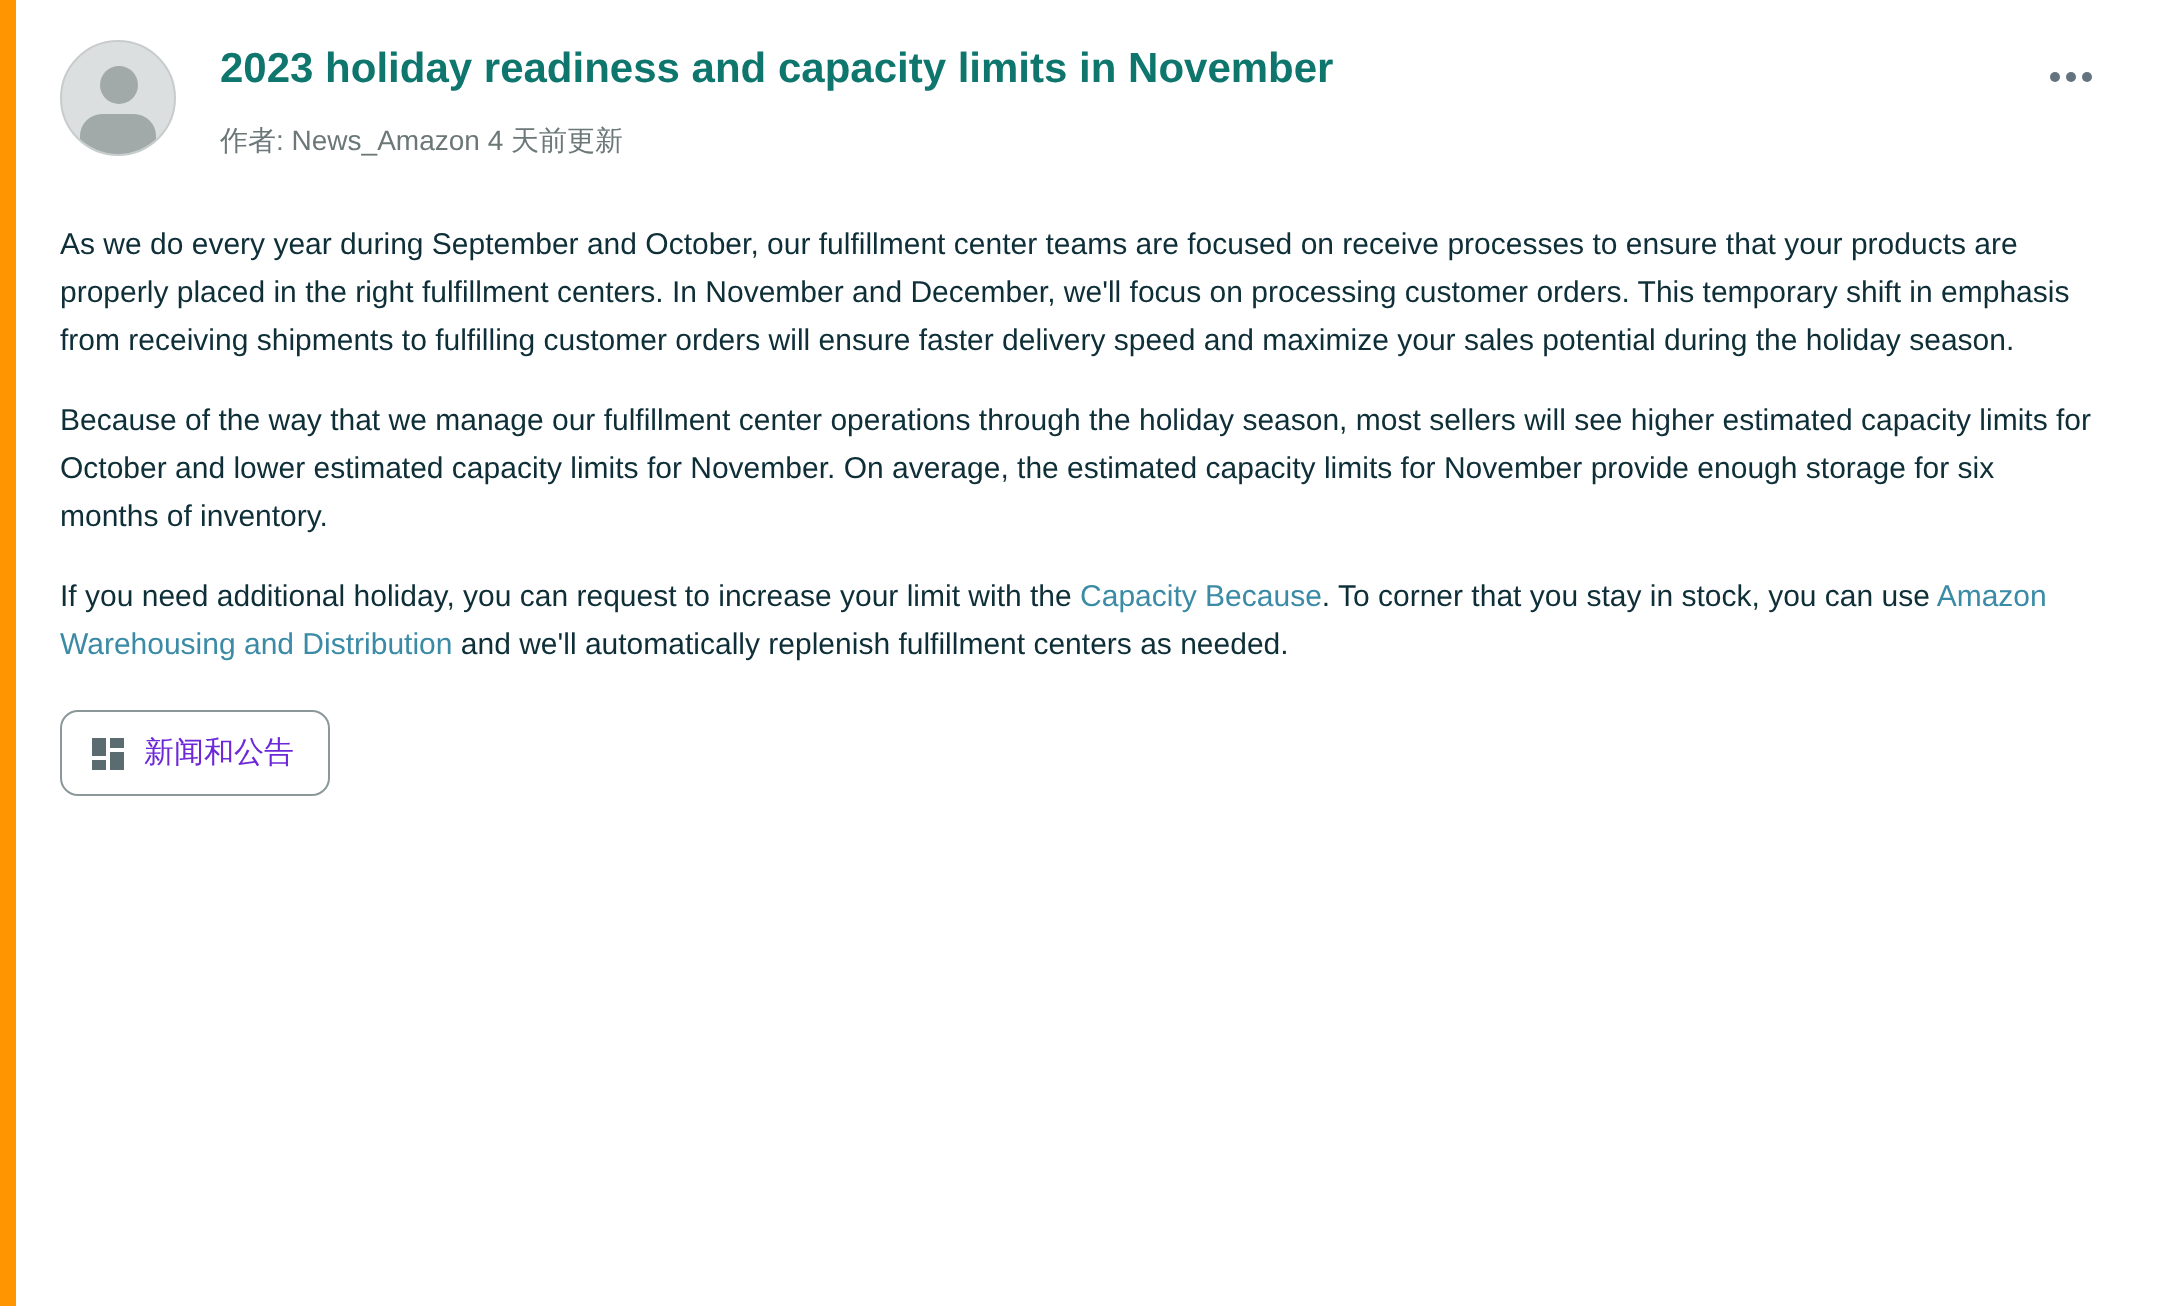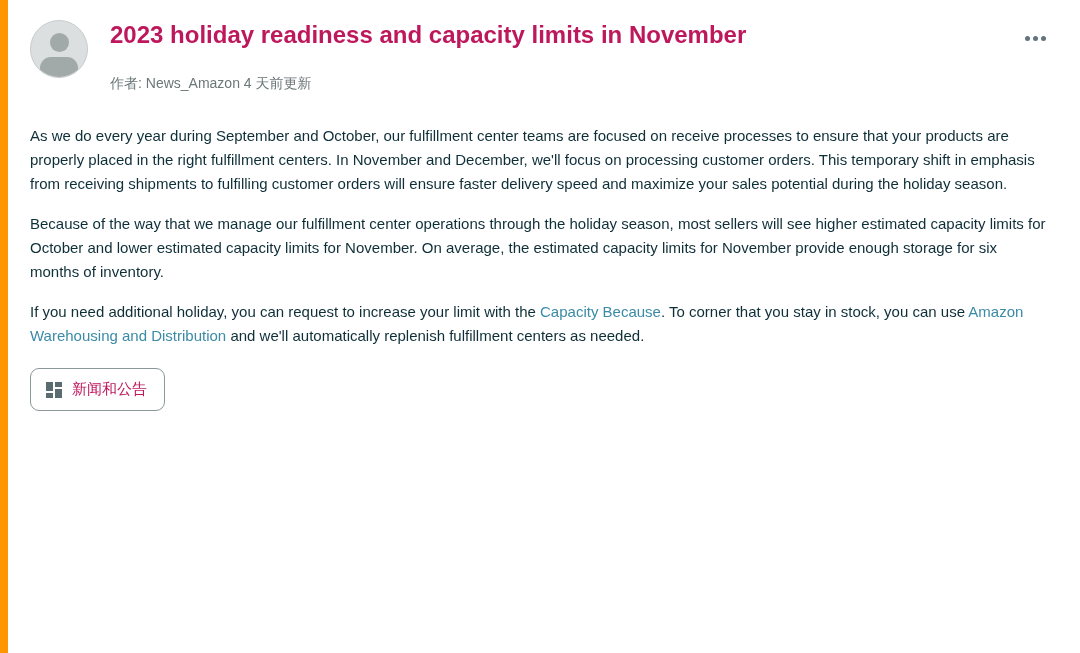--- a/index.html
+++ b/index.html
@@ -45,27 +45,27 @@
   }
   .avatar .shoulders {
     position: absolute;
     width: 38px; height: 24px;
     border-radius: 11px 11px 0 0;
     background: #a2a9a9;
     left: 9px; top: 36px;
   }
   .header-text { margin-left: 22px; padding-top: 2px; flex: 1 1 auto; }
   .title {
-    font-size: 24px;
+    font-size: 21px;
     font-weight: bold;
-    color: #be185d;
+    color: #0f766e;
     line-height: 26px;
   }
   .byline {
-    margin-top: 27px;
+    margin-top: 14px;
     font-size: 14px;
     color: #6c7778;
   }
   .kebab {
     flex: none;
     display: flex;
     gap: 3px;
     margin-top: 12px;
     padding: 4px;
     cursor: pointer;
@@ -96,21 +96,21 @@
   .tag-button {
     display: inline-flex;
     align-items: center;
     gap: 10px;
     margin: 20px 0 0 30px;
     padding: 11px 17px 11px 15px;
     background: #ffffff;
     border: 1px solid #8b9899;
     border-radius: 9px;
     font-size: 15px;
-    color: #be185d;
+    color: #6d28d9;
     font-family: "Liberation Sans", "DejaVu Sans", sans-serif;
     cursor: pointer;
   }
   .tag-button svg { display: block; }
 </style>
 </head>
 <body>
 
 
 

